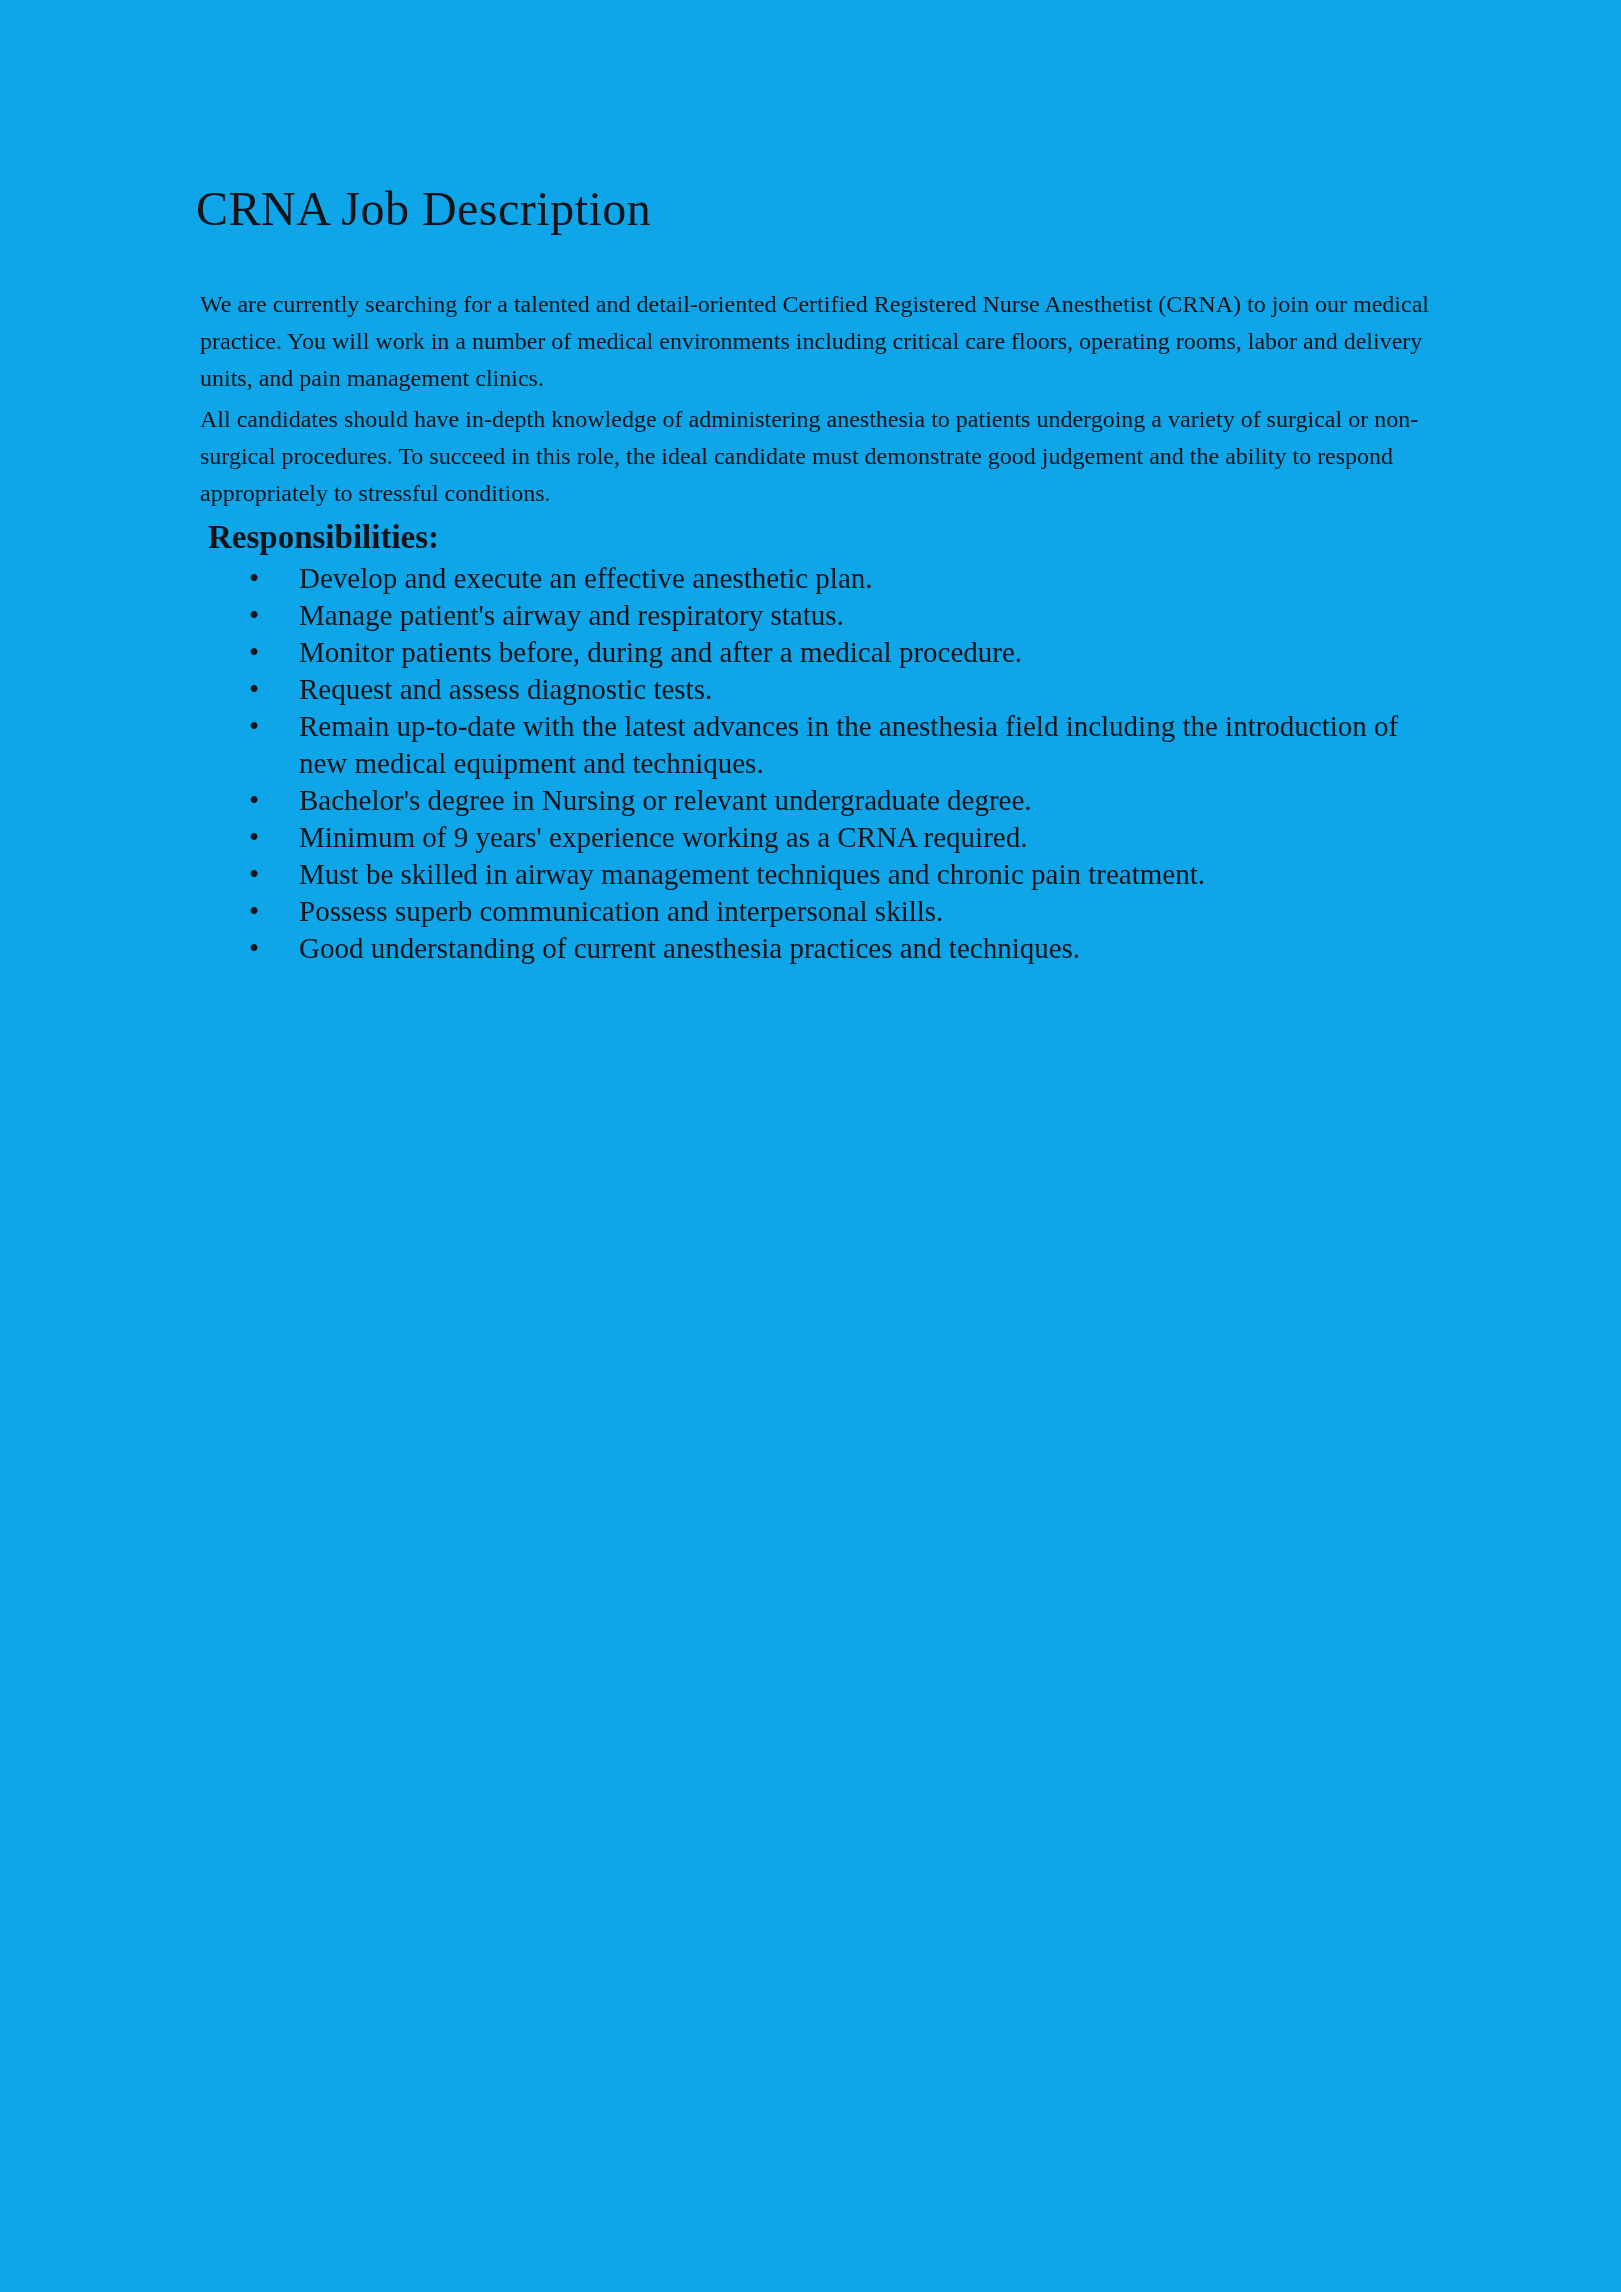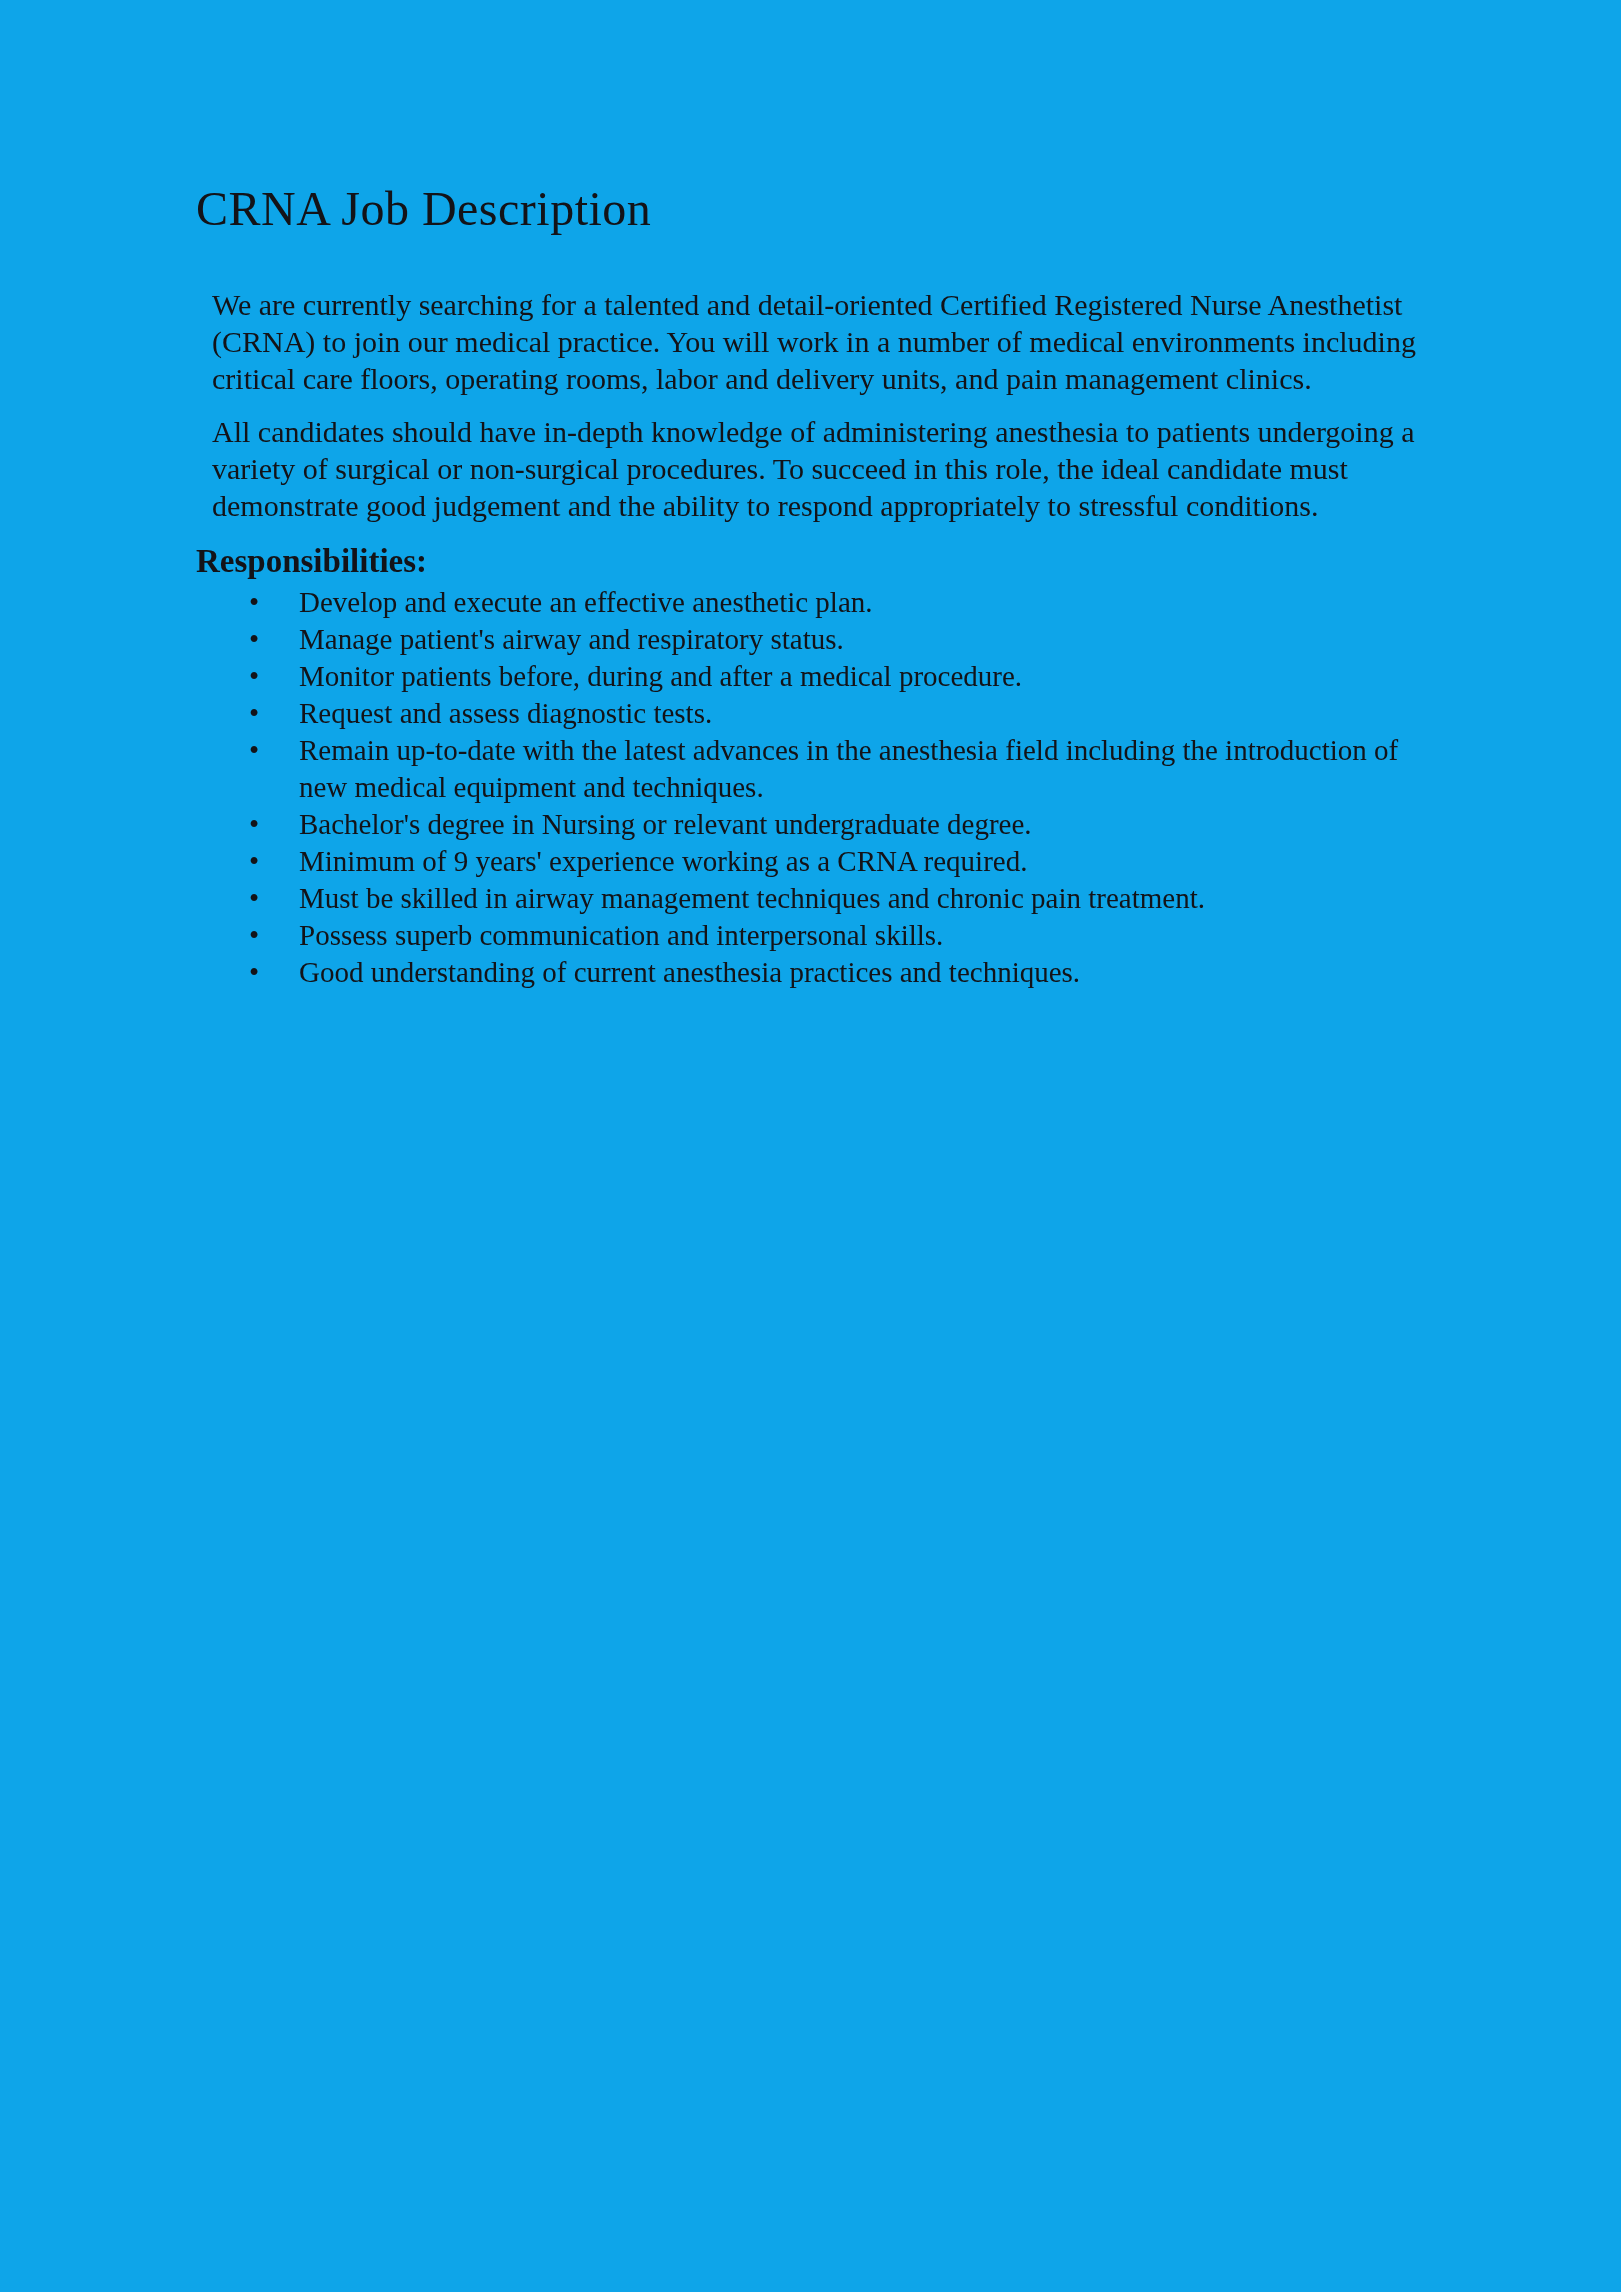--- a/index.html
+++ b/index.html
@@ -22,29 +22,29 @@
     font-size: 48px;
     font-weight: 400;
     line-height: 61px;
     margin: 0 0 47px 0;
     letter-spacing: 0.5px;
   }
   .doc-body {
     width: 1239px;
   }
   p.para {
-    font-size: 30px;
+    font-size: 24px;
     line-height: 37px;
-    margin: 16px;
+    margin: 4px;
   }
   h2.section-heading {
     font-size: 33px;
     font-weight: 700;
     line-height: 43px;
-    margin: 2px 0 1px 0;
+    margin: 2px 0 1px 12px;
   }
   ul.bullet-list {
     list-style: none;
     margin: 0;
     padding: 0;
   }
   ul.bullet-list li {
     position: relative;
     font-size: 29px;
     line-height: 37px;

